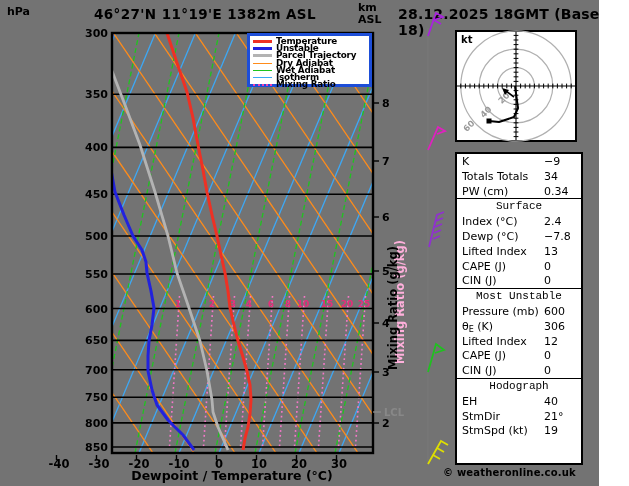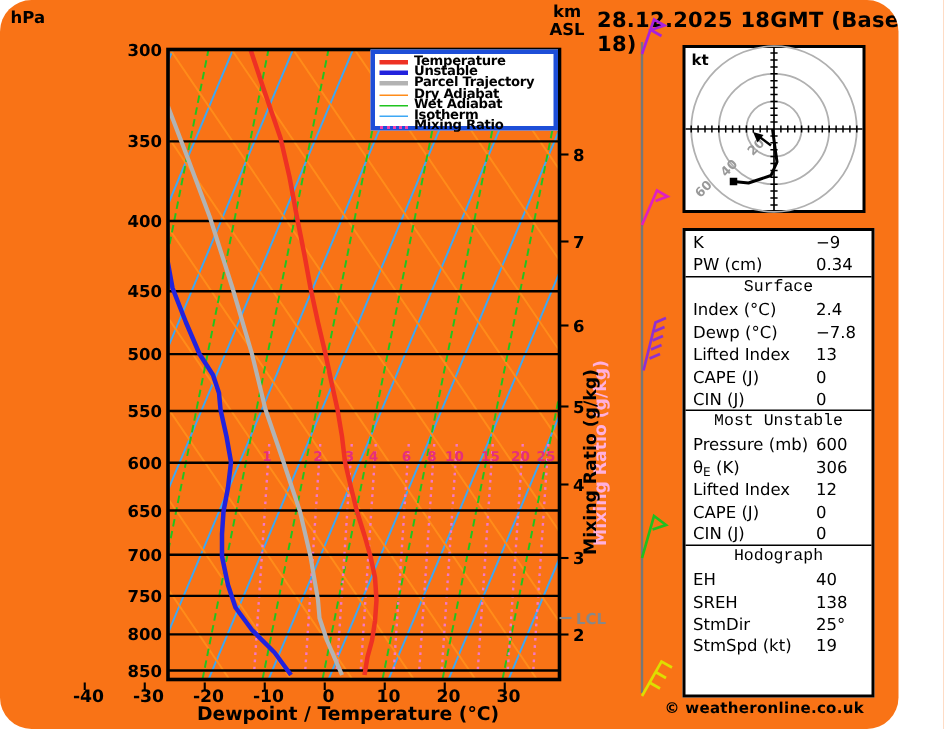--- a/index.html
+++ b/index.html
@@ -1,21 +1,21 @@
 <!DOCTYPE html>
 <html><head>
 <meta charset="utf-8">
 <style>
   html,body{margin:0;padding:0;background:#fff;}
-  #stage{position:relative;width:599px;height:486px;background:#f97316;overflow:hidden;
-         font-family:"DejaVu Sans","Liberation Sans",sans-serif;color:#000;border-radius:21px;}
+  #stage{position:relative;width:599px;height:486px;background:#737373;overflow:hidden;
+         font-family:"DejaVu Sans","Liberation Sans",sans-serif;color:#000;}
   .abs{position:absolute;}
   #station-title{left:40px;top:6px;width:330px;text-align:center;font-size:13.5px;font-weight:bold;letter-spacing:.4px;}
   #hpa-label{left:7px;top:5px;font-size:11px;font-weight:bold;}
-  #km-asl{left:358px;top:2px;width:40px;text-align:center;font-size:11px;font-weight:bold;line-height:12px;}
+  #km-asl{left:358px;top:2px;width:40px;font-size:11px;font-weight:bold;line-height:12px;}
   #date-title{left:398px;top:6px;width:231px;text-align:left;font-size:14px;font-weight:bold;letter-spacing:.2px;}
   #legend{left:247px;top:33px;width:125px;height:54px;border:3px solid #1d4ed8;background:#fff;
           padding:2px 0 0 3px;box-sizing:border-box;}
   .leg-row{display:flex;align-items:center;height:7.2px;}
   .leg-line{width:19px;flex:none;margin-right:4px;}
   .leg-label{font-size:8.8px;line-height:7px;white-space:nowrap;font-weight:bold;letter-spacing:-0.2px;}
   #panel{left:455px;top:152px;width:128px;height:313px;border:2px solid #000;box-sizing:border-box;background:#fff;}
   .p-sec{border-top:1.5px solid #000;}
   .p-sec:first-child{border-top:none;}
   .p-head{text-align:center;font-size:11px;height:14.8px;line-height:15px;font-family:Liberation Mono, monospace;}
@@ -23,20 +23,21 @@
   .p-val{position:absolute;left:87px;top:0;}
   sub{font-size:8px;vertical-align:-2px;}
   #footer{left:443px;top:467px;font-size:10px;font-weight:bold;letter-spacing:.2px;}
   svg text{font-family:"DejaVu Sans","Liberation Sans",sans-serif;}
 </style>
 </head>
 <body>
 
 <div id="stage">
   <div class="abs" id="hpa-label">hPa</div>
+  <div class="abs" id="station-title">46°27'N 11°19'E 1382m ASL</div>
   <div class="abs" id="km-asl">
     <div>km</div>
     <div>ASL</div>
   </div>
   <div class="abs" id="date-title">28.12.2025 18GMT (Base: 18)</div>
 
   <svg class="abs" id="chart-svg" width="629" height="486" viewBox="0 0 629 486" style="left:0;top:0;">
       <defs>
         <clipPath id="plotclip">
           <rect x="113" y="34" width="259" height="418"></rect>
@@ -279,20 +280,21 @@
       </div>
       <div class="leg-row">
         <span class="leg-line" style="border-top: 2px dotted rgb(240, 64, 176);"></span>
         <span class="leg-label">Mixing Ratio</span>
       </div>
     </div>
 
   <div class="abs" id="panel">
       <div class="p-sec">
         <div class="p-row"><span>K</span><span class="p-val">−9</span></div>
+        <div class="p-row"><span>Totals Totals</span><span class="p-val">34</span></div>
         <div class="p-row"><span>PW (cm)</span><span class="p-val">0.34</span></div>
       </div>
       <div class="p-sec">
         <div class="p-head">Surface</div>
         <div class="p-row"><span>Index (°C)</span><span class="p-val">2.4</span></div>
         <div class="p-row"><span>Dewp (°C)</span><span class="p-val">−7.8</span></div>
         <div class="p-row"><span>Lifted Index</span><span class="p-val">13</span></div>
         <div class="p-row"><span>CAPE (J)</span><span class="p-val">0</span></div>
         <div class="p-row"><span>CIN (J)</span><span class="p-val">0</span></div>
       </div>
@@ -300,20 +302,19 @@
         <div class="p-head">Most Unstable</div>
         <div class="p-row"><span>Pressure (mb)</span><span class="p-val">600</span></div>
         <div class="p-row"><span><span>θ</span><sub>E</sub><span> (K)</span></span><span class="p-val">306</span></div>
         <div class="p-row"><span>Lifted Index</span><span class="p-val">12</span></div>
         <div class="p-row"><span>CAPE (J)</span><span class="p-val">0</span></div>
         <div class="p-row"><span>CIN (J)</span><span class="p-val">0</span></div>
       </div>
       <div class="p-sec">
         <div class="p-head">Hodograph</div>
         <div class="p-row"><span>EH</span><span class="p-val">40</span></div>
-        <div class="p-row"><span>SREH</span><span class="p-val">138</span></div>
-        <div class="p-row"><span>StmDir</span><span class="p-val">25°</span></div>
+        <div class="p-row"><span>StmDir</span><span class="p-val">21°</span></div>
         <div class="p-row"><span>StmSpd (kt)</span><span class="p-val">19</span></div>
       </div>
     </div>
 
   <div class="abs" id="footer">© weatheronline.co.uk</div>
 </div>
 
 </body></html>

